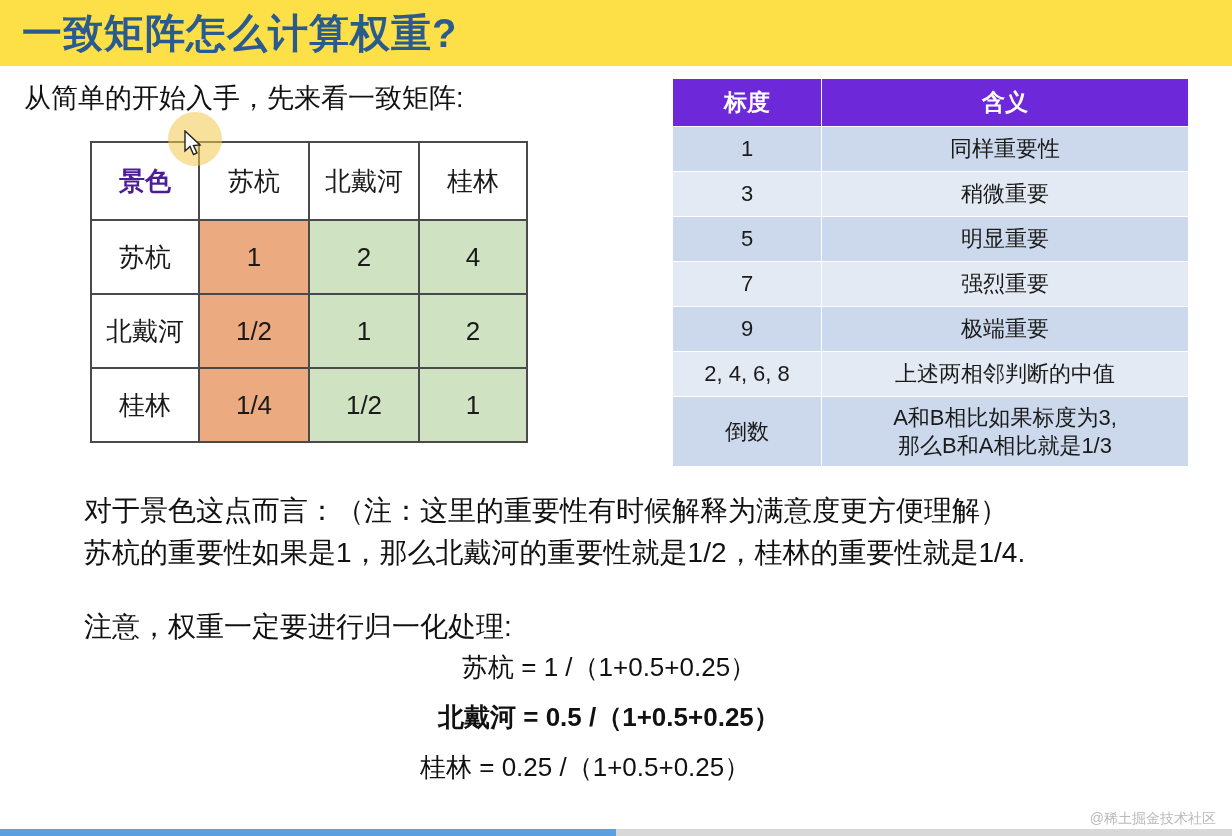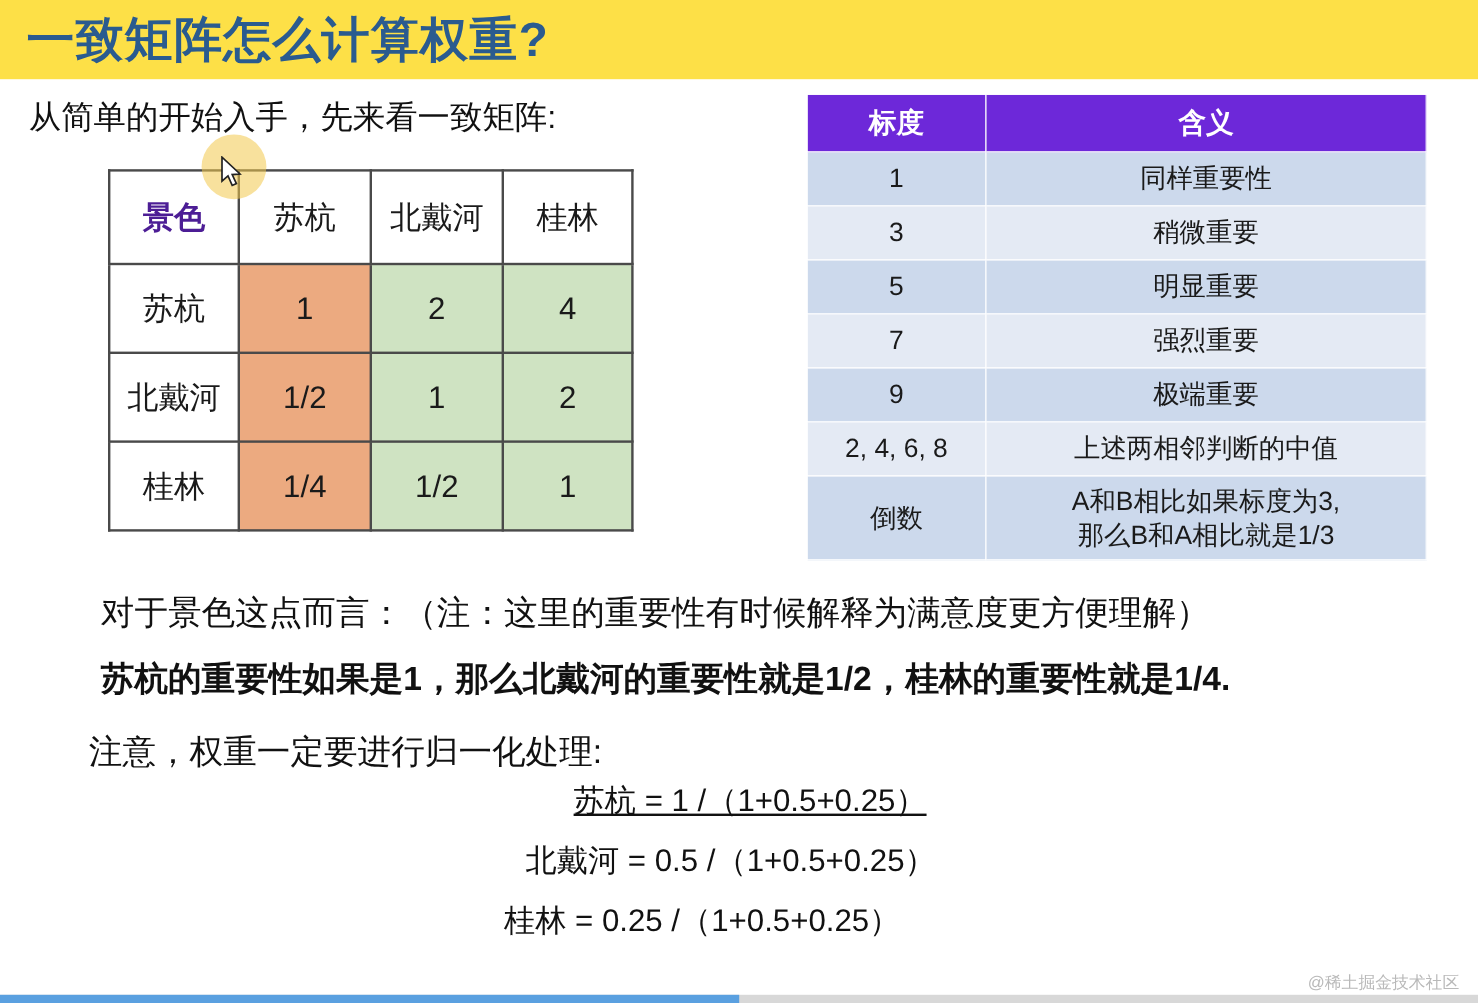--- a/index.html
+++ b/index.html
@@ -104,31 +104,31 @@
   .scale .two-line { line-height: 1.25; }
 
   
   .para {
     position: absolute;
     font-size: 28px;
     color: #111;
     white-space: nowrap;
   }
   .p1a { left: 84px; top: 492px; }
-  .p1b { left: 84px; top: 547px; font-weight: bold; }
-  .p2  { left: 74px; top: 608px; }
+  .p1b { left: 84px; top: 534px; }
+  .p2  { left: 84px; top: 608px; }
 
   .eq {
     position: absolute;
     font-size: 26px;
     color: #111;
     white-space: nowrap;
   }
-  .eq1 { left: 478px; top: 650px; text-decoration: underline; }
-  .eq2 { left: 438px; top: 700px; }
+  .eq1 { left: 462px; top: 650px; }
+  .eq2 { left: 438px; top: 700px; font-weight: bold; }
   .eq3 { left: 420px; top: 750px; }
 
   
   .cursor {
     position: absolute;
     left: 168px;
     top: 112px;
     width: 54px;
     height: 54px;
     pointer-events: none;

